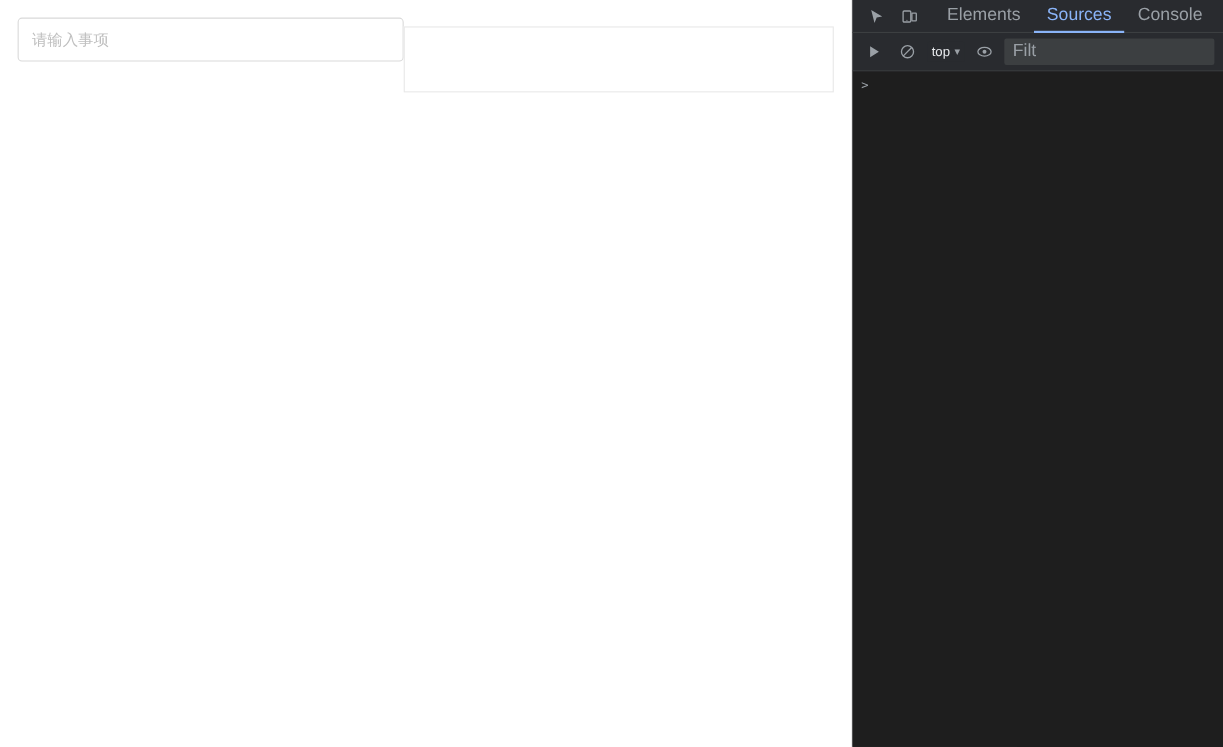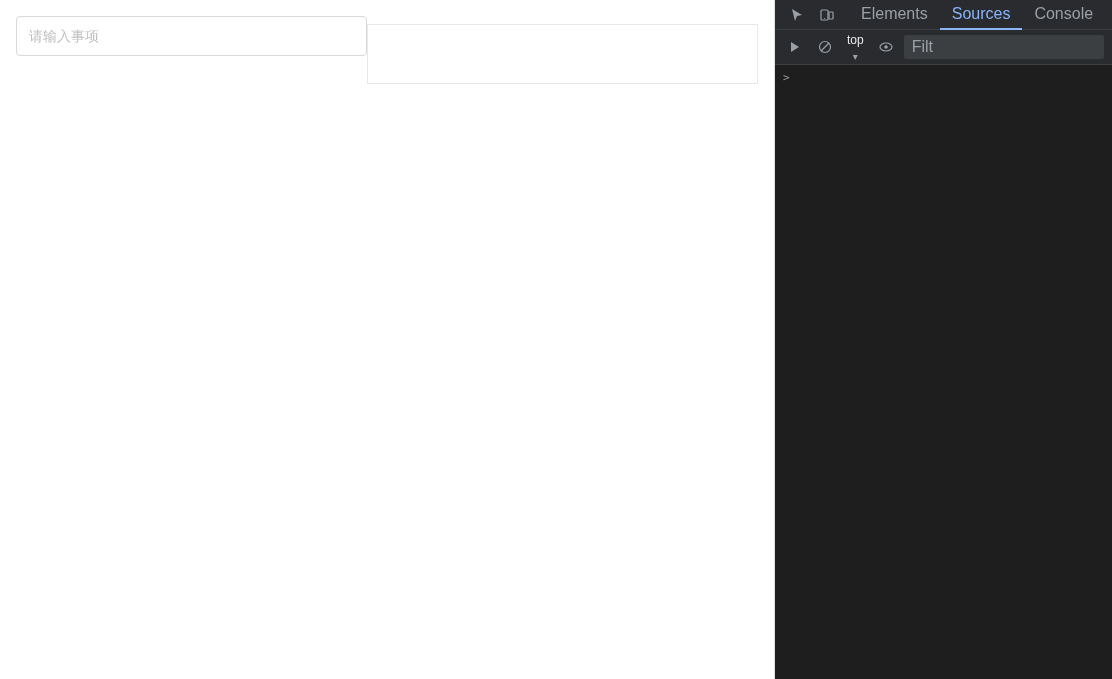--- a/index.html
+++ b/index.html
@@ -156,21 +156,20 @@
       display: flex;
       align-items: center;
       background: #292b2f;
       border: none;
       color: #e8eaed;
       font-size: 12px;
       cursor: pointer;
       gap: 4px;
       padding: 2px 4px;
       border-radius: 2px;
-      flex-direction: column;
     }
 
     .context-selector .chevron {
       color: #9aa0a6;
       font-size: 10px;
     }
 
     .eye-btn {
       width: 24px;
       height: 24px;

